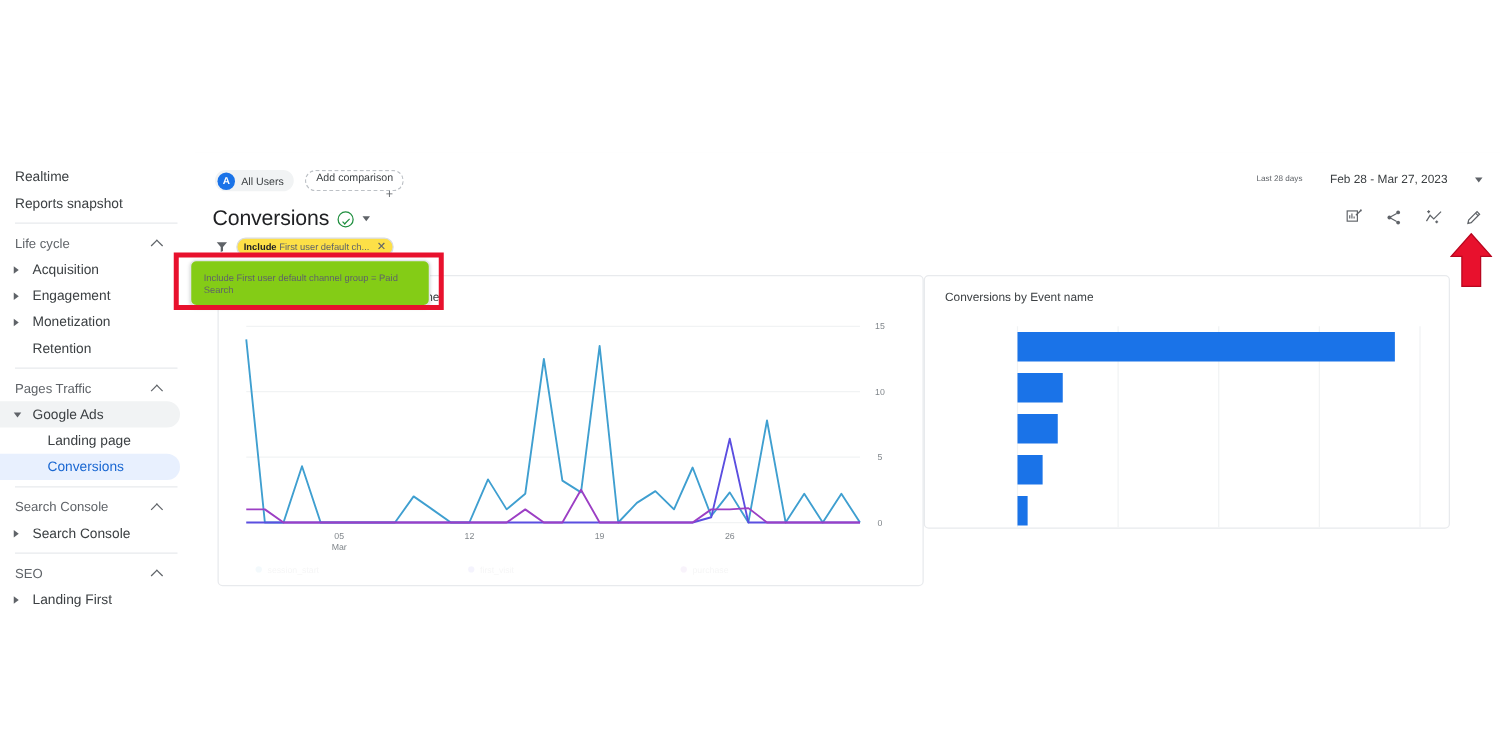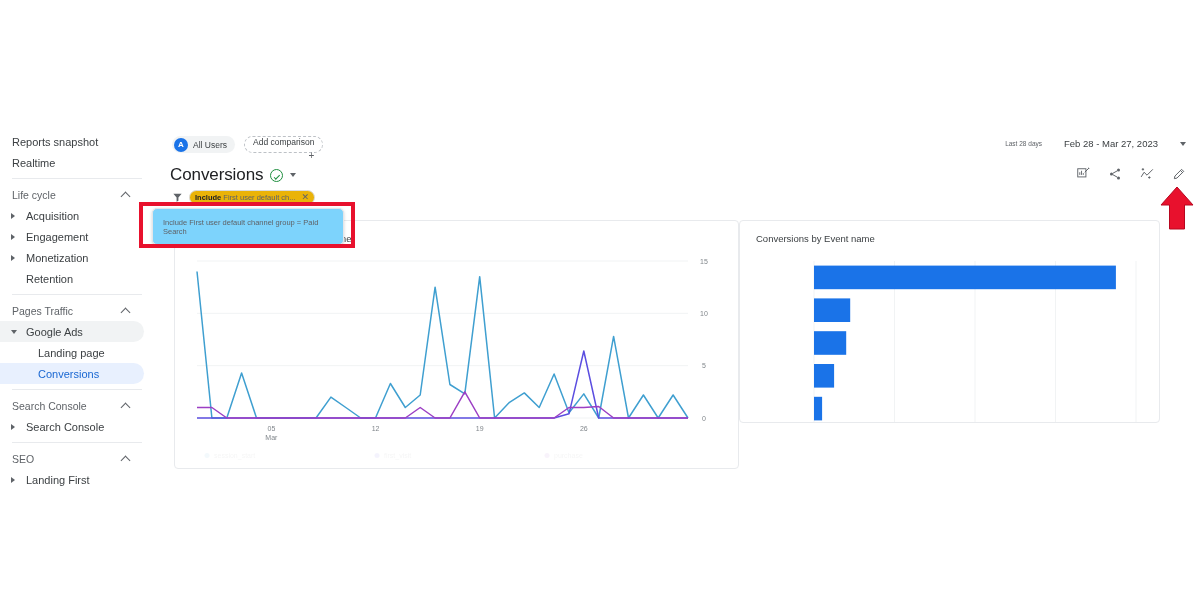--- a/index.html
+++ b/index.html
@@ -172,39 +172,39 @@
     width:11px;height:11px;position:relative;
   }
   .funnel svg{display:block;}
   .filter-chip{
     border:1px solid #dadce0;
     border-radius:11px;
     height:15px;
     padding:0 5px;
     display:flex;align-items:center;gap:6px;
     font-size:7.5px;color:#5f6368;
-    background:#eab308;
+    background:#fde047;
     cursor:pointer;
   }
   .filter-chip b{color:#202124;font-weight:700;}
   .xicon{font-size:9px;line-height:1;color:#5f6368;}
 
   
   .iconrow{
     position:absolute;right:14px;top:167px;
     display:flex;align-items:center;gap:18px;
   }
   .ic{width:14px;height:14px;cursor:pointer;color:#5f6368;}
   .ic svg{display:block;width:14px;height:14px;}
 
   
   .tooltip{
     position:absolute;left:152px;top:208px;
     width:192px;height:37px;
-    background:#7dd3fc;
+    background:#84cc16;
     border:1px solid #e4e6e9;
     border-radius:5px;
     box-shadow:0 1px 3px rgba(60,64,67,.25);
     display:flex;align-items:center;
     padding:0 10px;
     font-size:7.5px;color:#5f6368;
     z-index:40;
   }
 
   
@@ -240,24 +240,24 @@
 </style>
 </head>
 <body>
 
 <div class="top-band"></div>
 <div class="page"></div>
 
 <div class="sidebar">
 
   <div class="nav-item toplevel">
+    <span>Realtime</span>
+  </div>
+  <div class="nav-item toplevel">
     <span>Reports snapshot</span>
-  </div>
-  <div class="nav-item toplevel">
-    <span>Realtime</span>
   </div>
 
   <div class="divider"></div>
 
   <div class="section-head">
     <span>Life cycle</span>
     <span class="chev"></span>
   </div>
   <div class="nav-item">
     <span class="caret"></span>

